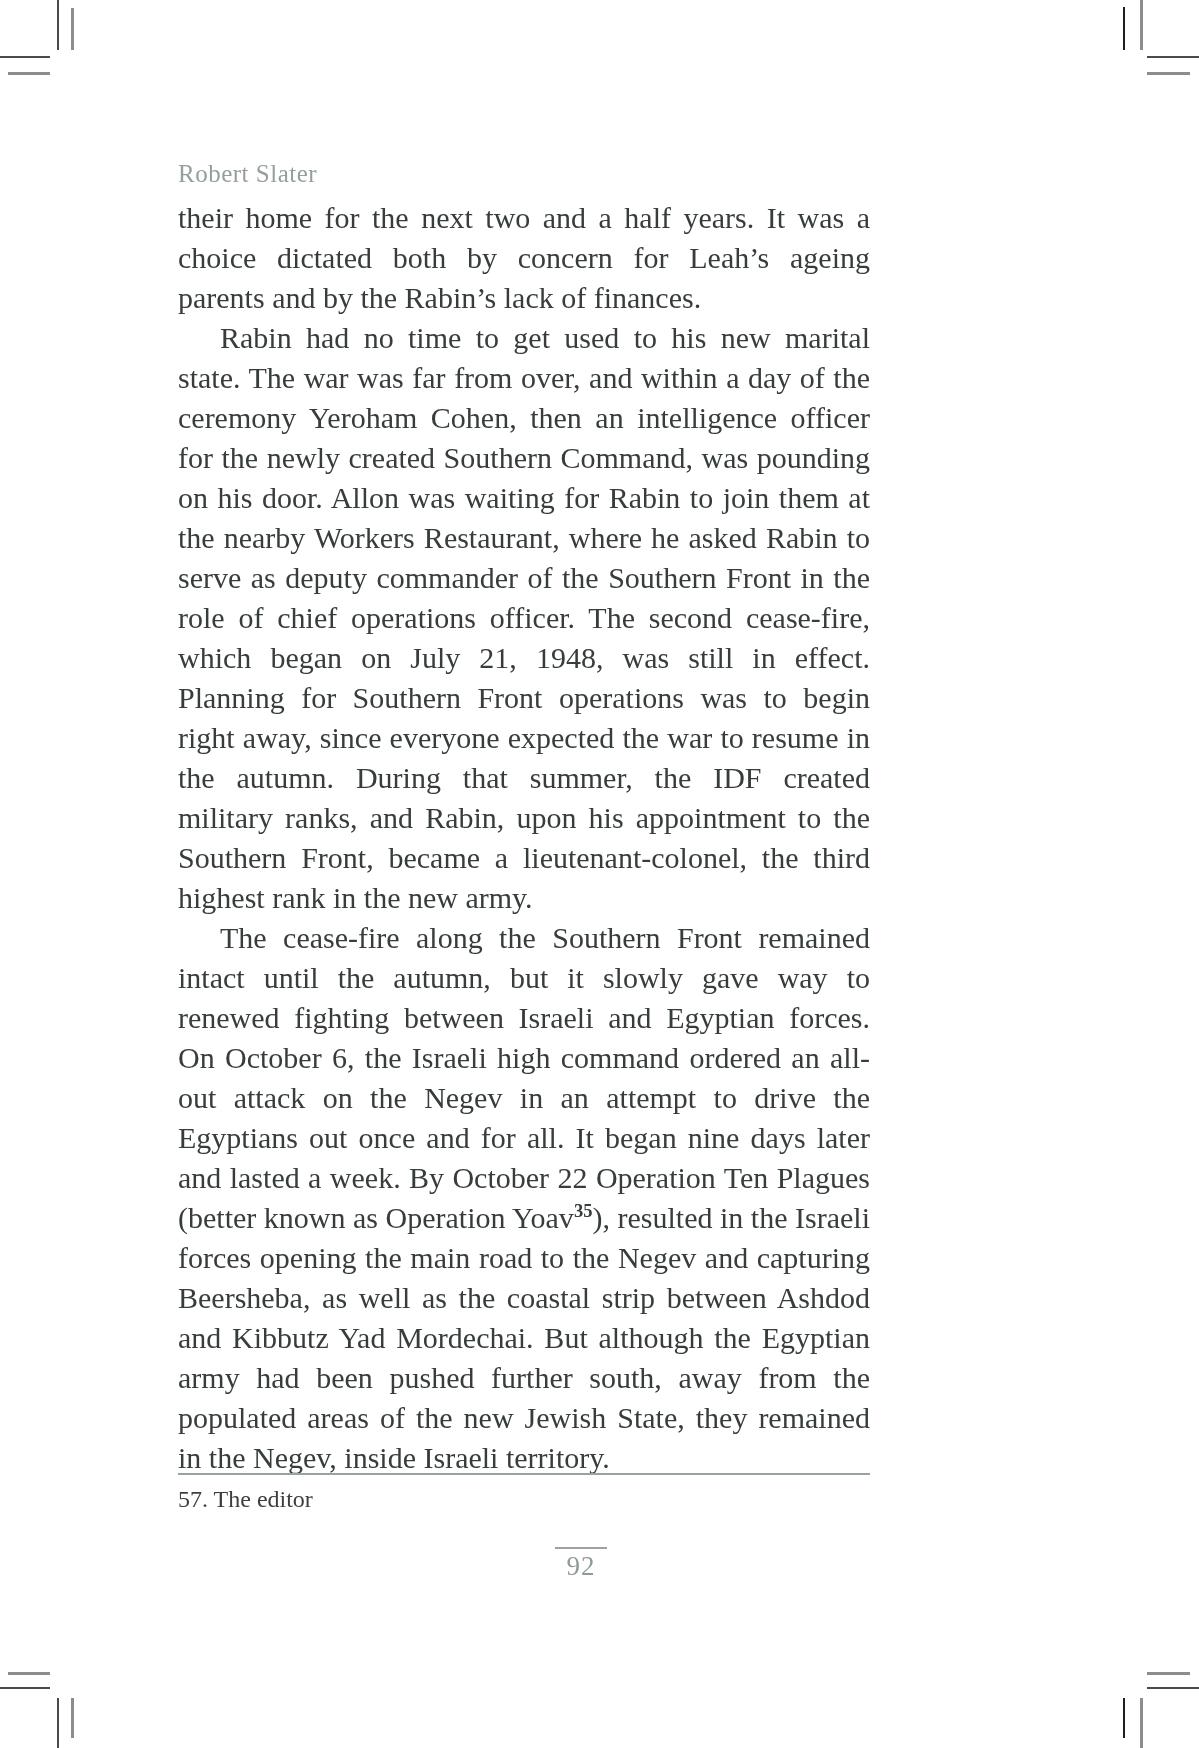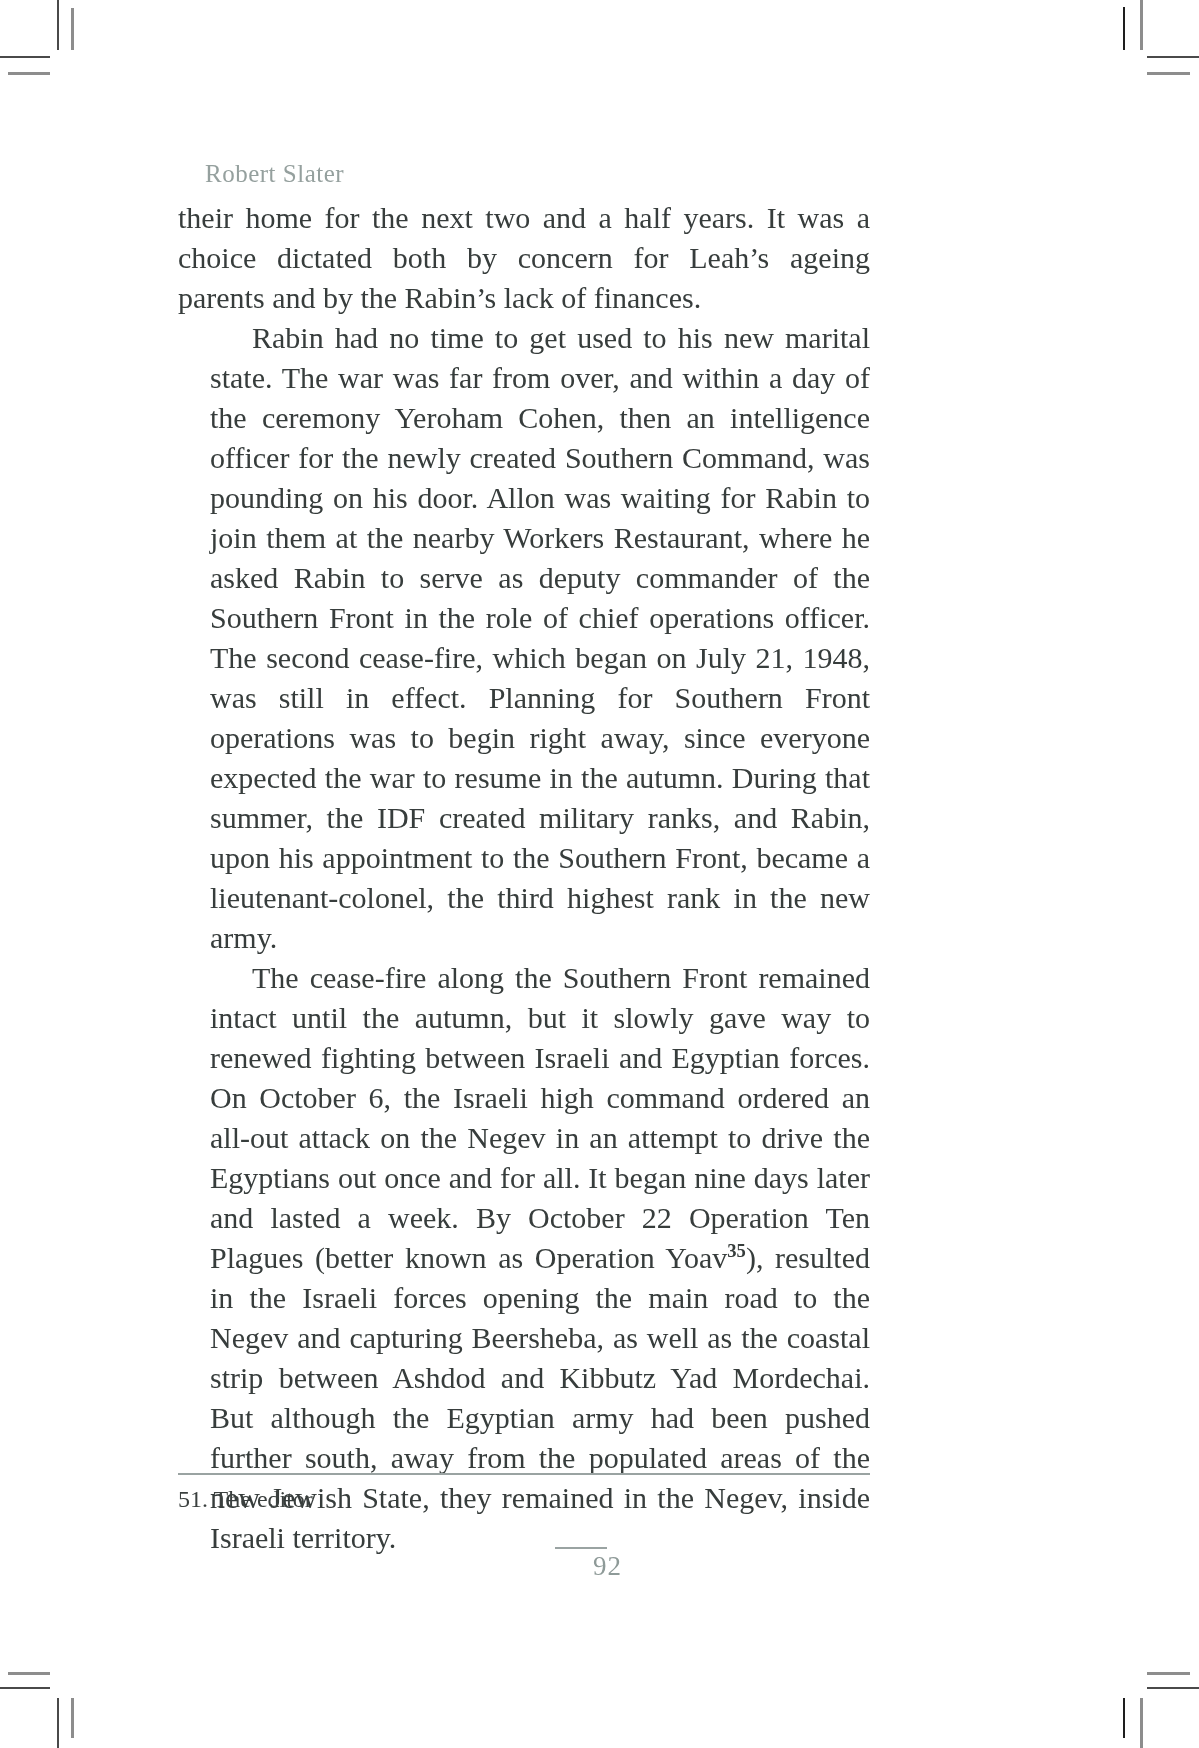--- a/index.html
+++ b/index.html
@@ -8,43 +8,43 @@
     font-family:"Liberation Serif", serif;overflow:hidden;
   }
   
   .mark{position:absolute;}
   .mark.dark{background:#4a4a4a;}
   .mark.darker{background:#1e1e1e;}
   .mark.light{background:#8d8d8d;}
   
   .running-header{
     position:absolute;left:178px;top:160px;
-    font-size:25px;color:#95a09e;letter-spacing:.5px;margin-left:27px;
+    font-size:25px;color:#95a09e;letter-spacing:.5px;
   }
   
   .text-block{
     position:absolute;left:178px;top:198px;width:692px;
     font-size:30px;line-height:40px;color:#373d3c;
     text-align:justify;
   }
   .text-block p{margin:0;padding:0;}
-  .text-block p.indent{text-indent:42px;margin-left:32px;}
+  .text-block p.indent{text-indent:42px;}
   .text-block sup{font-size:0.62em;line-height:0;vertical-align:super;font-weight:bold;}
   
   .footnote-rule{
     position:absolute;left:178px;top:1473px;width:692px;height:2px;
     background:#9aa3a2;
   }
   .footnote{
     position:absolute;left:178px;top:1486px;width:692px;
     font-size:24px;color:#3b403f;
   }
   
   .pagenum-wrap{
-    position:absolute;left:540px;top:1547px;width:82px;text-align:right;
+    position:absolute;left:540px;top:1547px;width:82px;text-align:center;
   }
   .pagenum-rule{
     width:52px;height:2px;background:#9aa3a2;margin:0 auto 2px auto;
   }
   .pagenum{
     font-size:27px;color:#8e9a98;letter-spacing:1px;
   }
 </style>
 </head>
 <body>
@@ -71,18 +71,18 @@
 
 <div class="running-header">Robert Slater</div>
 
 <div class="text-block">
   <p><span>their home for the next two and a half years. It was a choice dictated both by concern for Leah’s ageing parents and by the Rabin’s lack of finances.</span></p>
   <p class="indent"><span>Rabin had no time to get used to his new marital state. The war was far from over, and within a day of the ceremony Yeroham Cohen, then an intelligence officer for the newly created Southern Command, was pounding on his door. Allon was waiting for Rabin to join them at the nearby Workers Restaurant, where he asked Rabin to serve as deputy commander of the Southern Front in the role of chief operations officer. The second cease-fire, which began on July 21, 1948, was still in effect. Planning for Southern Front operations was to begin right away, since everyone expected the war to resume in the autumn. During that summer, the IDF created military ranks, and Rabin, upon his appointment to the Southern Front, became a lieutenant-colonel, the third highest rank in the new army.</span></p>
   <p class="indent"><span>The cease-fire along the Southern Front remained intact until the autumn, but it slowly gave way to renewed fighting between Israeli and Egyptian forces. On October 6, the Israeli high command ordered an all-out attack on the Negev in an attempt to drive the Egyptians out once and for all. It began nine days later and lasted a week. By October 22 Operation Ten Plagues (better known as Operation Yoav</span><sup>35</sup><span>), resulted in the Israeli forces opening the main road to the Negev and capturing Beersheba, as well as the coastal strip between Ashdod and Kibbutz Yad Mordechai. But although the Egyptian army had been pushed further south, away from the populated areas of the new Jewish State, they remained in the Negev, inside Israeli territory.</span></p>
 </div>
 
 <div class="footnote-rule"></div>
-<div class="footnote">51. The editor</div>
+<div class="footnote">57. The editor</div>
 
 <div class="pagenum-wrap">
   <div class="pagenum-rule"></div>
   <div class="pagenum">92</div>
 </div>
 
 </body></html>

